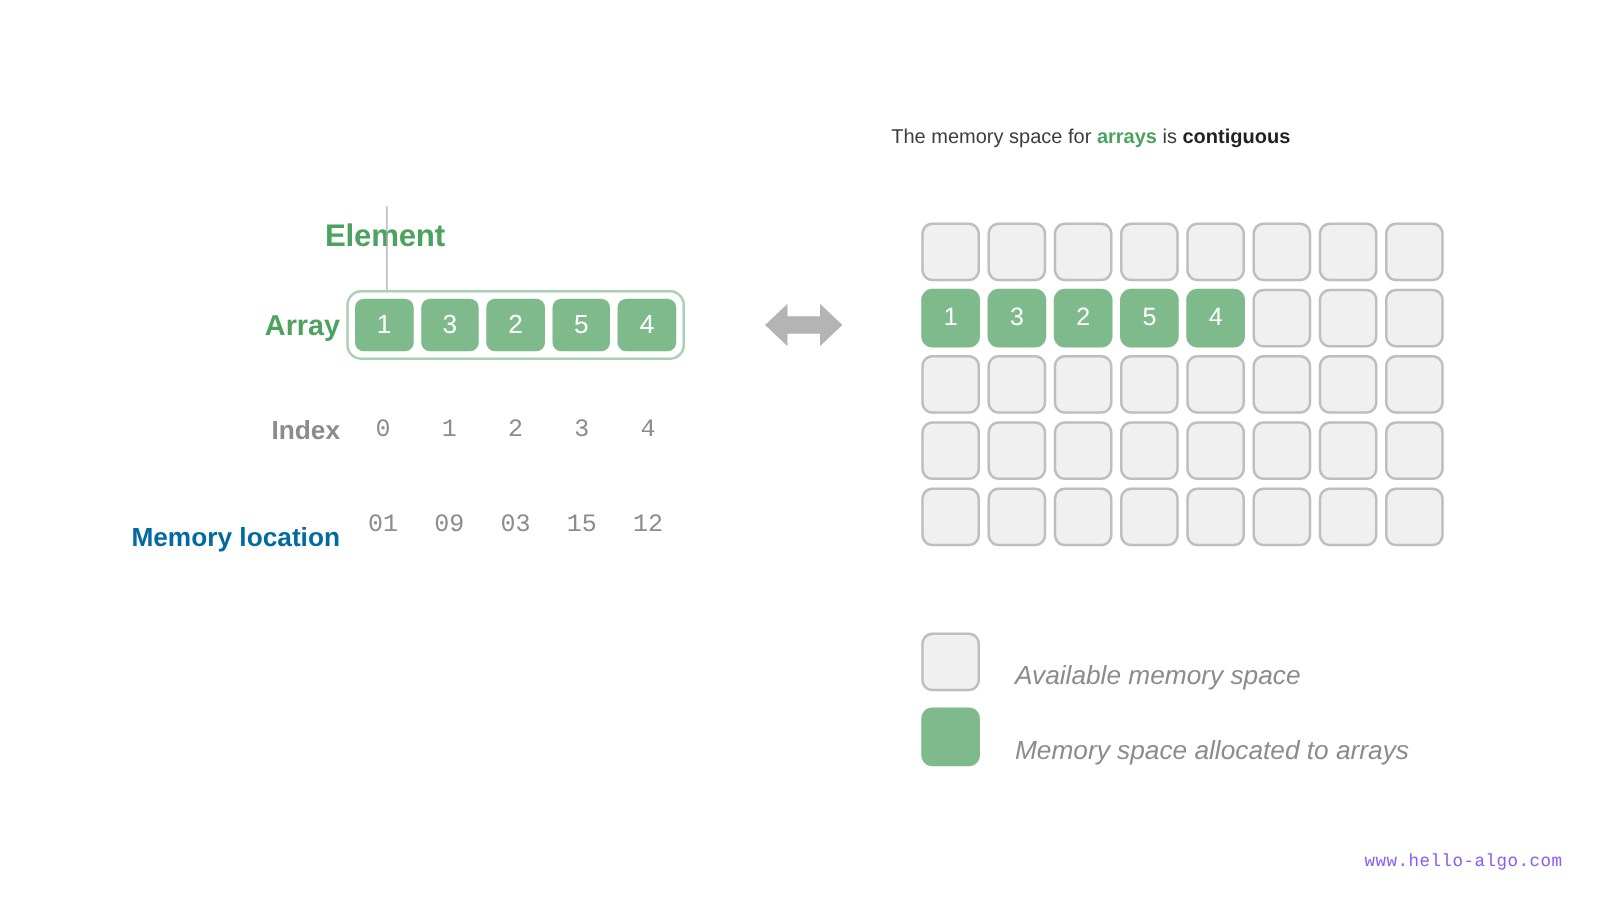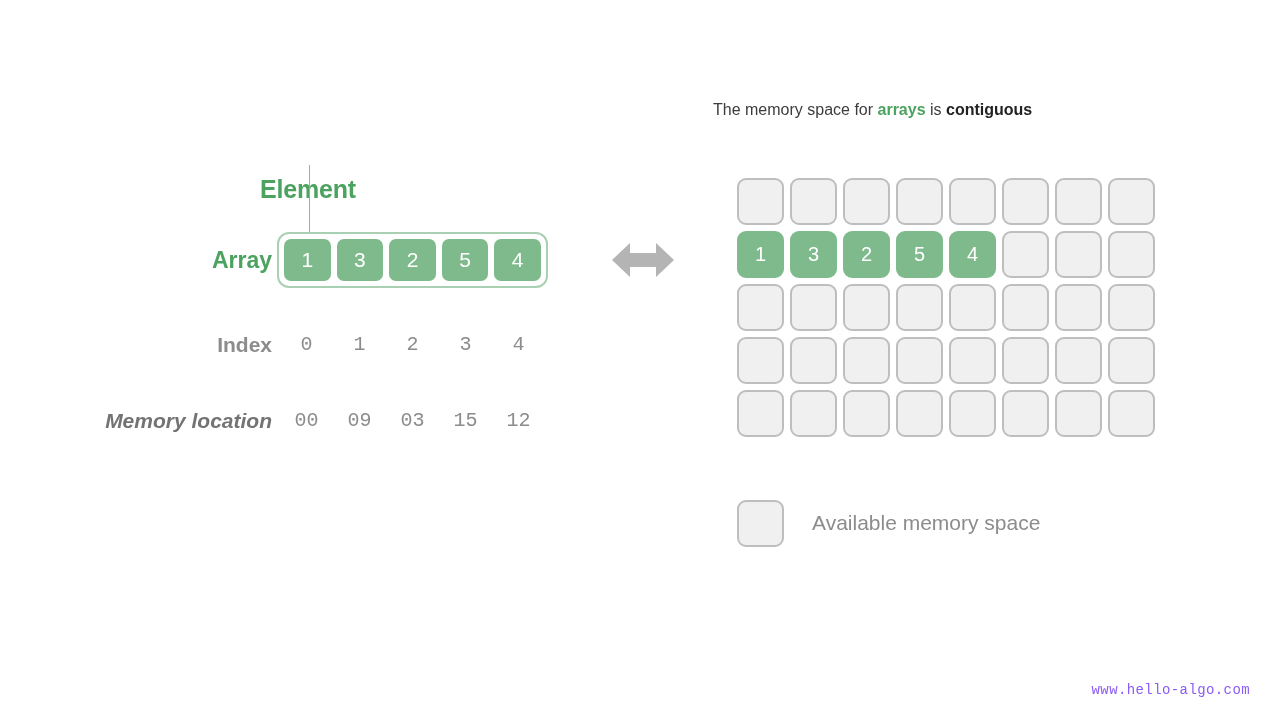--- a/index.html
+++ b/index.html
@@ -76,21 +76,21 @@
     width: 240px;
     text-align: right;
     left: 32px;
     font-size: 21px;
     font-weight: bold;
     white-space: nowrap;
   }
 
   .row-label.array   { top: 247px; color: #4CA25F; font-size: 23px; }
   .row-label.index   { top: 333px; color: #8C8C8C; }
-  .row-label.memory  { top: 409px; color: #737373; font-style: italic; }
+  .row-label.memory  { top: 419px; color: #0369a1; }
 
   .value-row {
     position: absolute;
     left: 280px;
     width: 265px;
     display: flex;
     font-family: "Liberation Mono", monospace;
     font-size: 20px;
     color: #8C8C8C;
   }
@@ -157,22 +157,23 @@
   
 
   .legend {
     position: absolute;
     left: 737px;
     top: 493px;
   }
 
   .legend-row {
     display: flex;
-    align-items: center;
+    align-items: flex-end;
     height: 60px;
+    font-style: italic;
   }
 
   .legend-swatch {
     width: 47px;
     height: 47px;
     border-radius: 9px;
     flex: 0 0 auto;
   }
   .legend-swatch.empty {
     background: #F0F0F0;
@@ -226,21 +227,21 @@
 
   <div class="value-row index" id="index-row">
       <span>0</span>
       <span>1</span>
       <span>2</span>
       <span>3</span>
       <span>4</span>
     </div>
 
   <div class="value-row memory" id="memory-row">
-      <span>00</span>
+      <span>01</span>
       <span>09</span>
       <span>03</span>
       <span>15</span>
       <span>12</span>
     </div>
 
   <svg class="double-arrow" viewBox="0 0 62 44">
     <path d="M0 22 L18 5 L18 15 L44 15 L44 5 L62 22 L44 39 L44 29 L18 29 L18 39 Z" fill="#B4B4B4"></path>
   </svg>
 
@@ -289,17 +290,21 @@
       <div class="mem-cell"></div>
       <div class="mem-cell"></div>
       <div class="mem-cell"></div>
     </div>
 
   <div class="legend" id="legend">
       <div class="legend-row">
         <div class="legend-swatch empty"></div>
         <div class="legend-text">Available memory space</div>
       </div>
+      <div class="legend-row">
+        <div class="legend-swatch filled"></div>
+        <div class="legend-text">Memory space allocated to arrays</div>
+      </div>
     </div>
 
   <div class="watermark">www.hello-algo.com</div>
 
 </div>
 
 </body></html>

